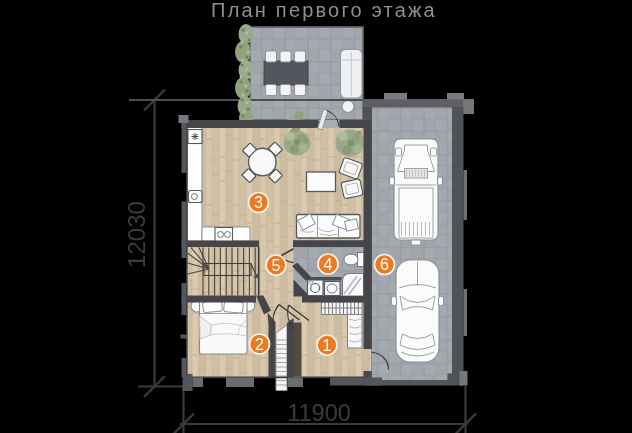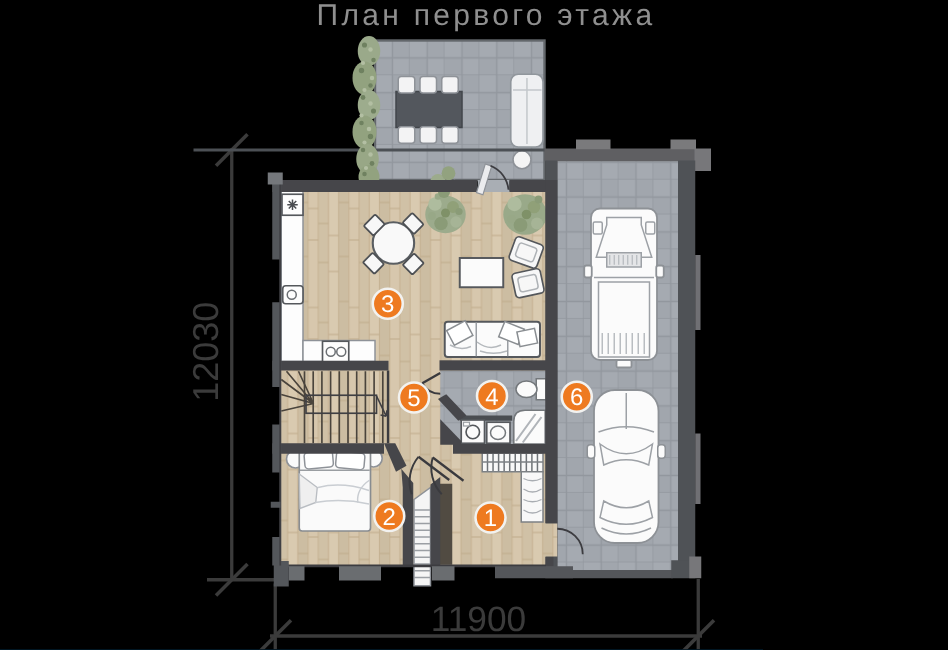--- a/index.html
+++ b/index.html
@@ -1,16 +1,16 @@
 <!DOCTYPE html>
 <html><head>
 <meta charset="utf-8">
 <style>
   html,body{margin:0;padding:0;background:#000;}
-  #wrap{width:632px;height:433px;position:relative;background:#0369a1;overflow:hidden;}
+  #wrap{width:632px;height:433px;position:relative;background:#84cc16;overflow:hidden;}
   svg{display:block;}
   text{font-family:"Liberation Sans", sans-serif;}
 </style>
 </head>
 <body>
 <div id="wrap">
 <svg width="632" height="433" viewBox="0 0 632 433" xmlns="http://www.w3.org/2000/svg">
 <defs>
   <pattern id="wood" patternUnits="userSpaceOnUse" x="185" y="127" width="27.2" height="66">
     <rect x="0" y="0" width="27.2" height="66" fill="#d5c5aa"></rect>

